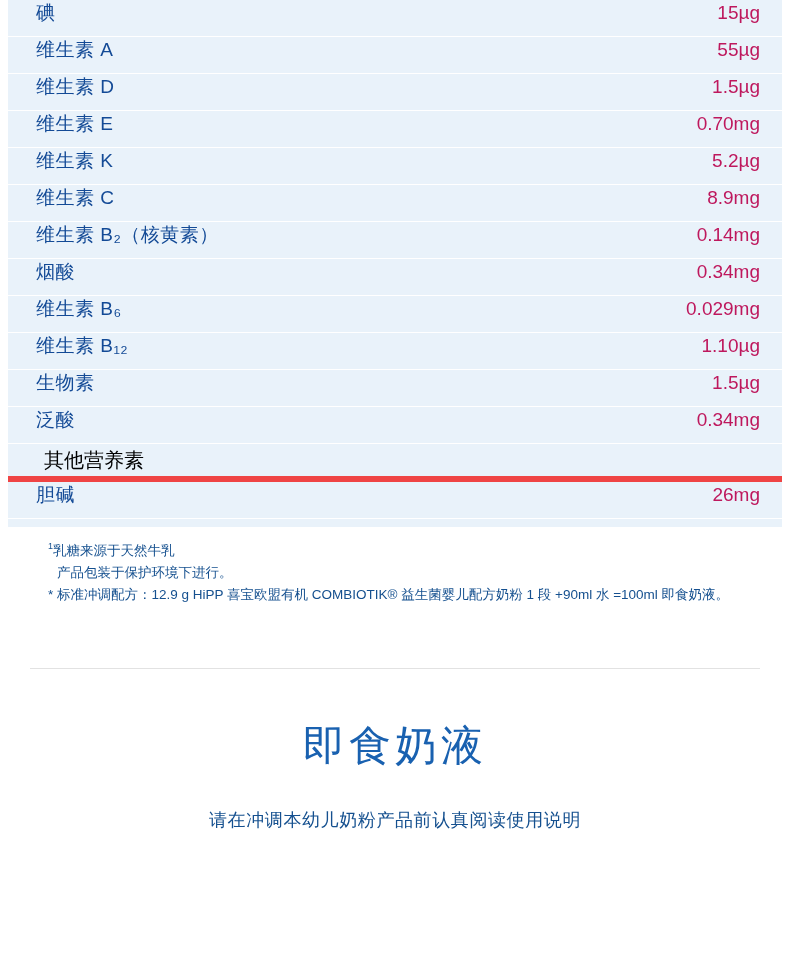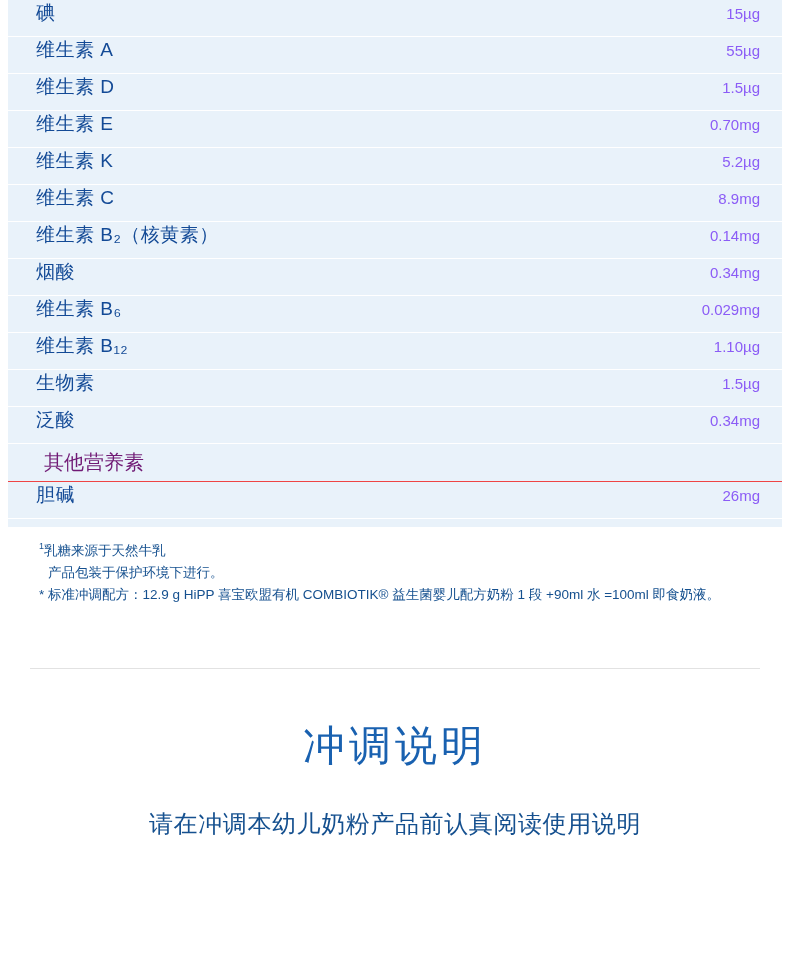--- a/index.html
+++ b/index.html
@@ -40,43 +40,43 @@
   .row.first {
     border-top: none;
   }
   .nut-name {
     font-size: 19px;
     color: #134a96;
     letter-spacing: 0.5px;
     white-space: nowrap;
   }
   .nut-value {
-    font-size: 15px;
-    color: #8b5cf6;
+    font-size: 19px;
+    color: #be185d;
     white-space: nowrap;
   }
   .section-head {
     height: 38px;
     display: flex;
     align-items: center;
     padding: 0 22px 0 36px;
     font-size: 20px;
-    color: #701a75;
+    color: #000000;
     background: #e9f2fa;
-    border-bottom: 1px solid #ef4444;
+    border-bottom: 6px solid #ef4444;
     box-sizing: border-box;
   }
   .table-bottom-pad {
     height: 8px;
     background: #e9f2fa;
   }
 
   
   .footnotes {
-    margin: 12px 0 0 7px;
+    margin: 12px 0 0 16px;
     padding: 0 20px 0 32px;
     color: #15508f;
   }
   .footnote {
     font-size: 13.5px;
     line-height: 1.65;
     white-space: nowrap;
   }
   .footnote .sup {
     font-size: 9px;
@@ -101,21 +101,21 @@
   .big-title {
     font-size: 42px;
     color: #1961b0;
     letter-spacing: 4px;
     font-weight: normal;
     margin: 0;
     line-height: 1.2;
   }
   .subtitle {
     margin-top: 36px;
-    font-size: 24px;
+    font-size: 18px;
     color: #15508f;
     letter-spacing: 0.6px;
   }
 </style>
 </head>
 <body>
 
 <div class="page">
 
   <div class="nutrition-table">
@@ -181,17 +181,17 @@
 
   <div class="footnotes">
     <div class="footnote"><span class="sup">1</span><span>乳糖来源于天然牛乳</span></div>
     <div class="footnote indent">产品包装于保护环境下进行。</div>
     <div class="footnote">* 标准冲调配方：12.9 g HiPP 喜宝欧盟有机 COMBIOTIK® 益生菌婴儿配方奶粉 1 段 +90ml 水 =100ml 即食奶液。</div>
   </div>
 
   <div class="divider"></div>
 
   <div class="heading-block">
-    <h1 class="big-title">冲调说明</h1>
+    <h1 class="big-title">即食奶液</h1>
     <div class="subtitle">请在冲调本幼儿奶粉产品前认真阅读使用说明</div>
   </div>
 
 </div>
 
 </body></html>

